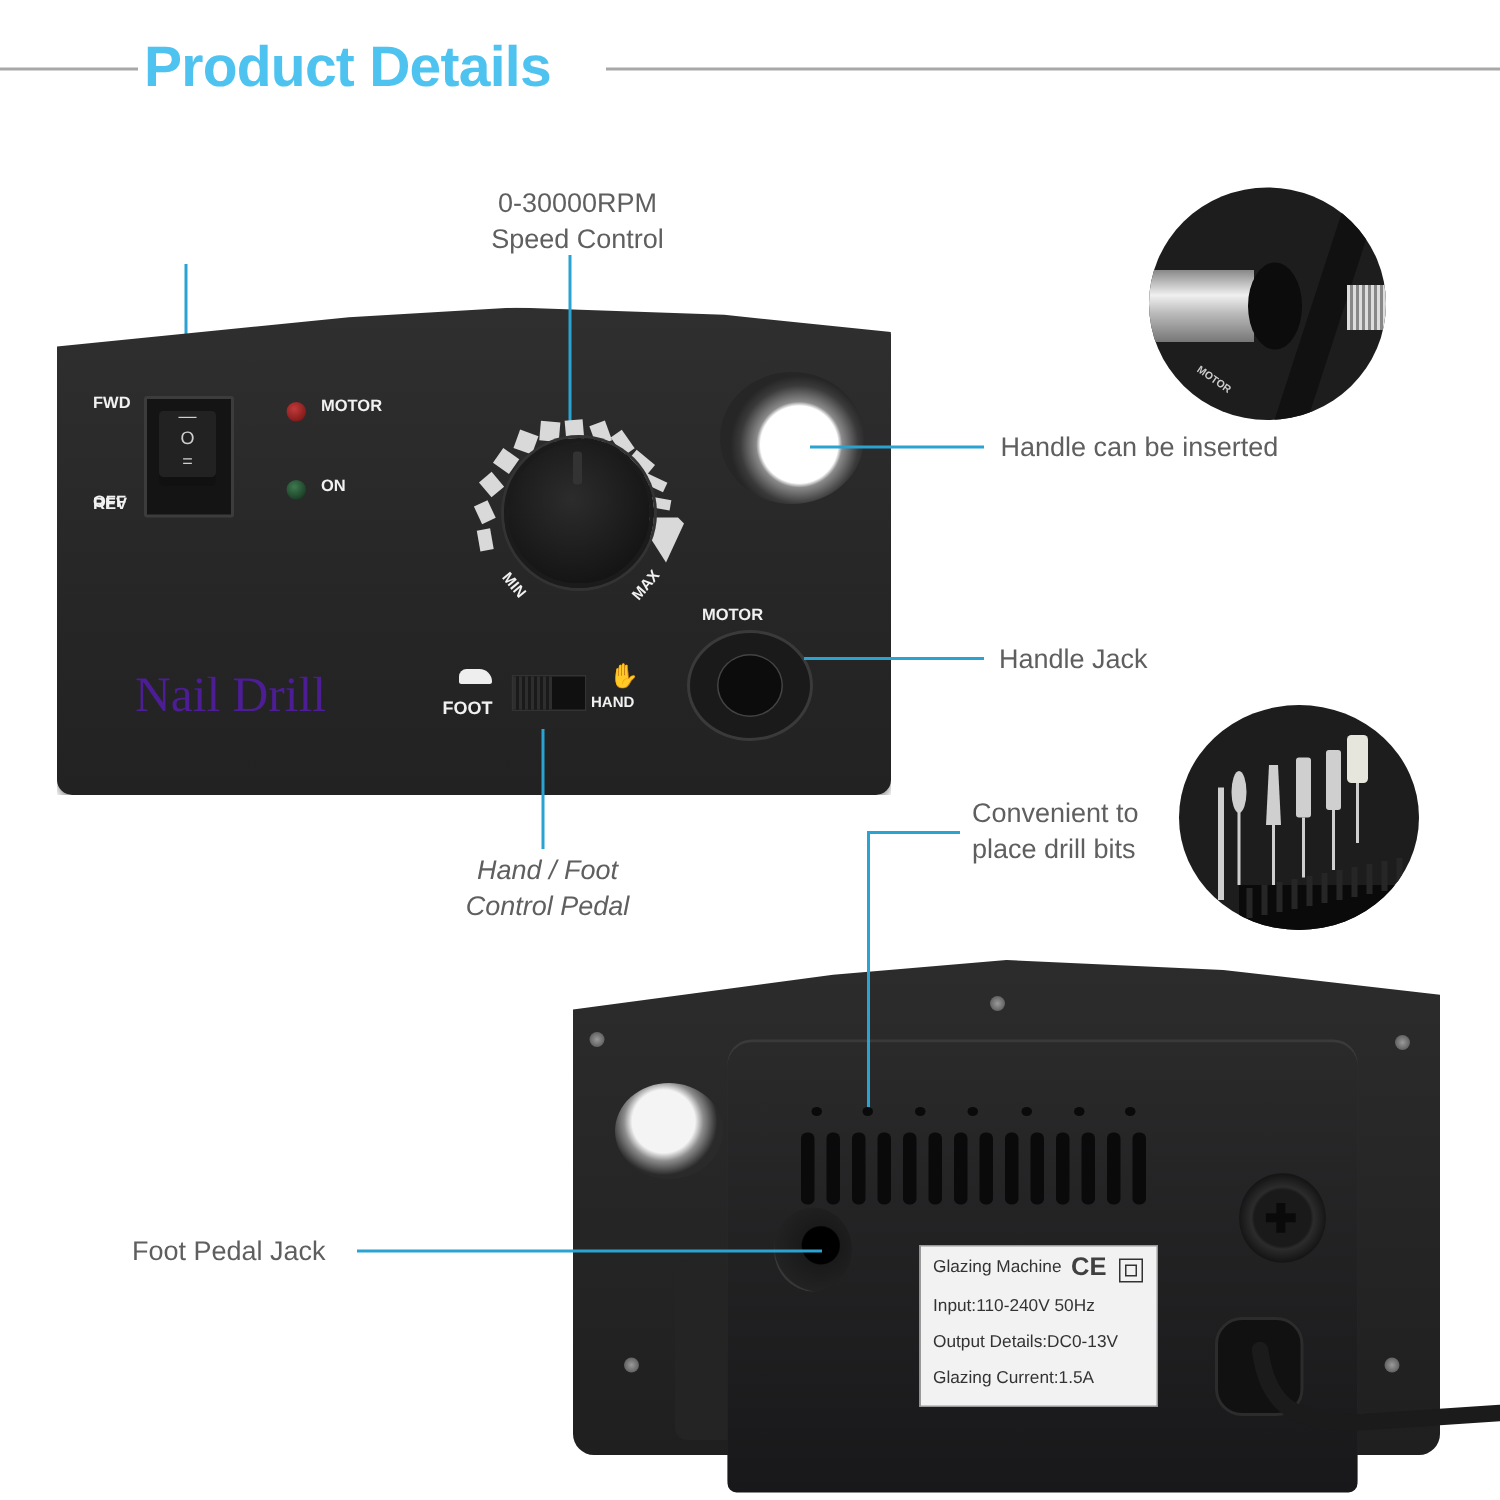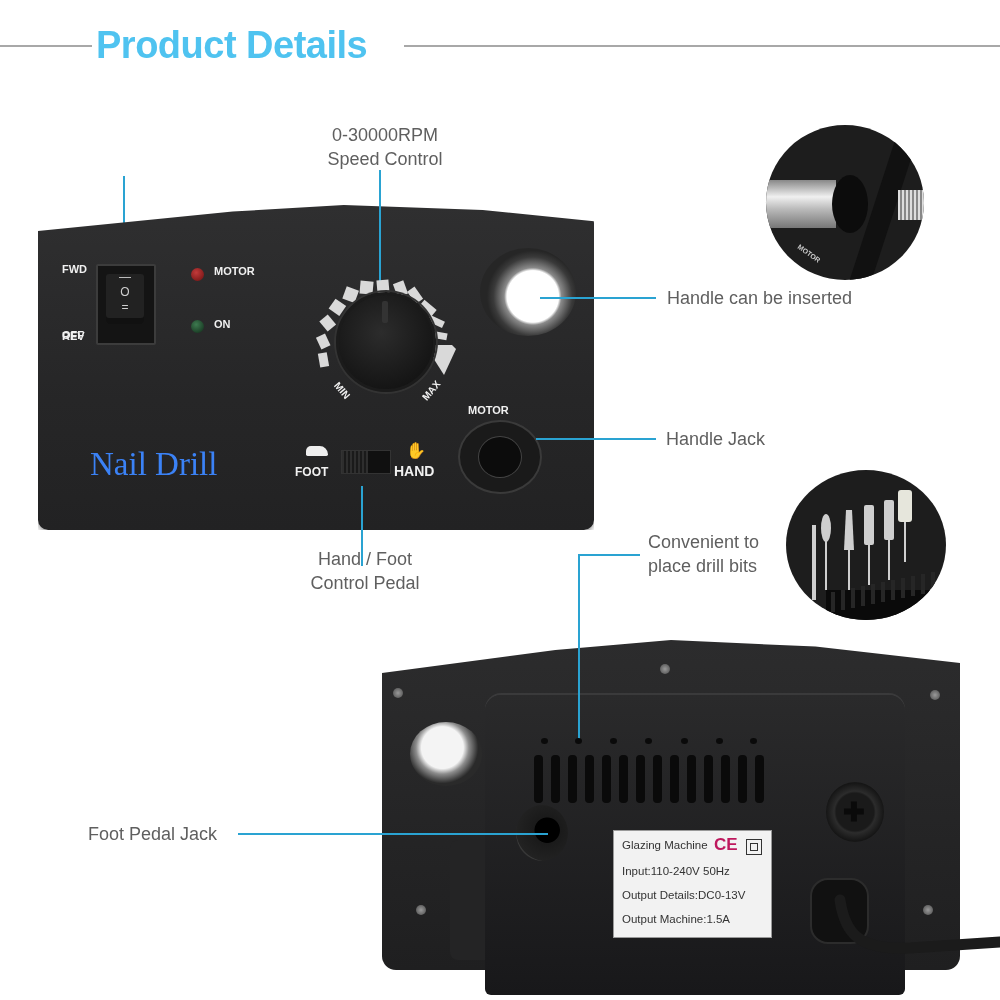--- a/index.html
+++ b/index.html
@@ -121,32 +121,32 @@
 <div class="leader h" style="left:540px;top:297px;width:116px;"></div>
 <div class="callout" style="left:667px;top:286px;">Handle can be inserted</div>
 
 <div class="panel-text" style="left:468px;top:404px;">MOTOR</div>
 <div class="motor-port">
   <div class="motor-inner"></div>
 </div>
 <div class="leader h" style="left:536px;top:438px;width:120px;"></div>
 <div class="callout" style="left:666px;top:427px;">Handle Jack</div>
 
-<div class="abs" style="left:90px;top:446px;color:#3b82f6;font-family:'Liberation Serif',serif;font-size:33px;">Nail Drill</div>
+<div class="abs" style="left:90px;top:446px;color:#4c1d95;font-family:'Liberation Serif',serif;font-size:33px;">Nail Drill</div>
 
 <div class="abs" style="left:306px;top:446px;width:22px;height:10px;background:#eee;border-radius:6px 10px 2px 2px;"></div>
 <div class="panel-text" style="left:295px;top:465px;font-size:12px;">FOOT</div>
 <div class="slide">
   <div class="slide-knob"></div>
 </div>
 <div class="abs" style="left:406px;top:441px;color:#eee;font-size:16px;">✋</div>
-<div class="panel-text" style="left:394px;top:463px;font-size:14px;">HAND</div>
+<div class="panel-text" style="left:394px;top:463px;font-size:10px;">HAND</div>
 
 <div class="leader v" style="left:361px;top:486px;height:80px;"></div>
-<div class="callout center" style="left:285px;top:547px;width:160px;">
+<div class="callout center" style="left:285px;top:568px;width:160px;font-style:italic;">
   <div>Hand / Foot</div>
   <div>Control Pedal</div>
 </div>
 
 <div class="circle-photo" style="left:766px;top:125px;width:158px;height:155px;">
   <div class="abs" style="left:0;top:55px;width:70px;height:48px;background:linear-gradient(180deg,#888,#f0f0f0 35%,#bbb 60%,#777);"></div>
   <div class="abs" style="left:66px;top:50px;width:36px;height:58px;border-radius:50%;background:#0c0c0c;"></div>
   <div class="abs" style="left:108px;top:0;width:22px;height:160px;background:#111;transform:skewX(-18deg);"></div>
   <div class="abs" style="left:132px;top:65px;width:30px;height:30px;background:repeating-linear-gradient(90deg,#ddd 0 2px,#888 2px 4px);"></div>
   <div class="abs" style="left:30px;top:125px;color:#ccc;font-size:7px;font-weight:bold;transform:rotate(35deg);">MOTOR</div>
@@ -228,25 +228,25 @@
 
 <div class="hole" style="left:516px;top:805px;width:52px;height:56px;background:radial-gradient(circle at 60% 45%,#000 0 28%,#1a1a1a 30%,#222 70%,#3a3a3a 72%,#1c1c1c 80%);"></div>
 <div class="leader h" style="left:238px;top:833px;width:310px;"></div>
 <div class="callout" style="left:88px;top:822px;">Foot Pedal Jack</div>
 
 <div class="hole" style="left:826px;top:782px;width:58px;height:60px;background:radial-gradient(circle,#1a1a1a 0 45%,#2c2c2c 50%,#151515 70%,#2e2e2e 80%);"></div>
 <div class="abs" style="left:843px;top:797px;color:#0a0a0a;font-size:26px;font-weight:bold;">✚</div>
 
 <div class="label-plate">
   <div style="top:8px;">Glazing Machine</div>
-  <div style="left:100px;top:4px;font-size:17px;font-weight:bold;color:#be185d;">CE</div>
+  <div style="left:100px;top:4px;font-size:17px;font-weight:bold;color:#404040;">CE</div>
   <div style="left:132px;top:8px;width:14px;height:14px;border:1px solid #333;">
       <div style="position:absolute;left:3px;top:3px;width:6px;height:6px;border:1px solid #333;"></div>
     </div>
   <div style="top:34px;">Input:110-240V 50Hz</div>
   <div style="top:58px;">Output Details:DC0-13V</div>
-  <div style="top:82px;">Output Machine:1.5A</div>
+  <div style="top:82px;">Glazing Current:1.5A</div>
 </div>
 
 <div class="hole" style="left:810px;top:878px;width:55px;height:62px;background:#111;border:2px solid #2c2c2c;border-radius:18px;"></div>
 <svg class="abs" style="left:820px;top:890px;" width="180" height="80" viewBox="0 0 180 80">
   <path d="M20 10 C 25 45, 40 60, 90 58 L 180 52" stroke="#1b1b1b" stroke-width="11" fill="none" stroke-linecap="round"></path>
 </svg>
 
 </body></html>

